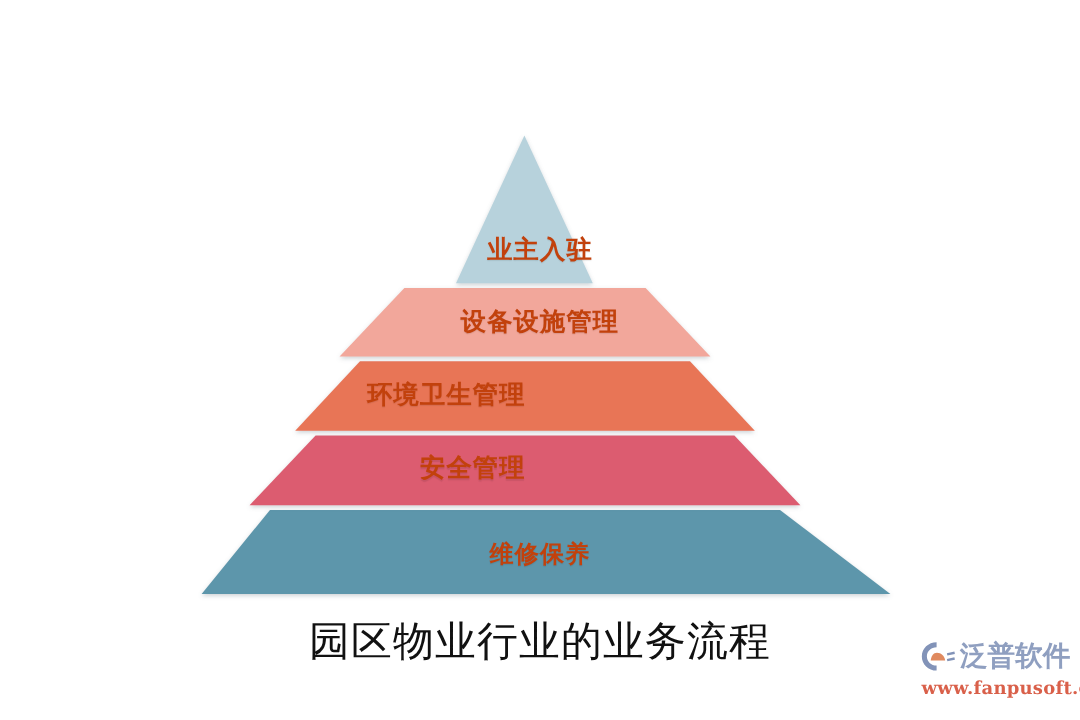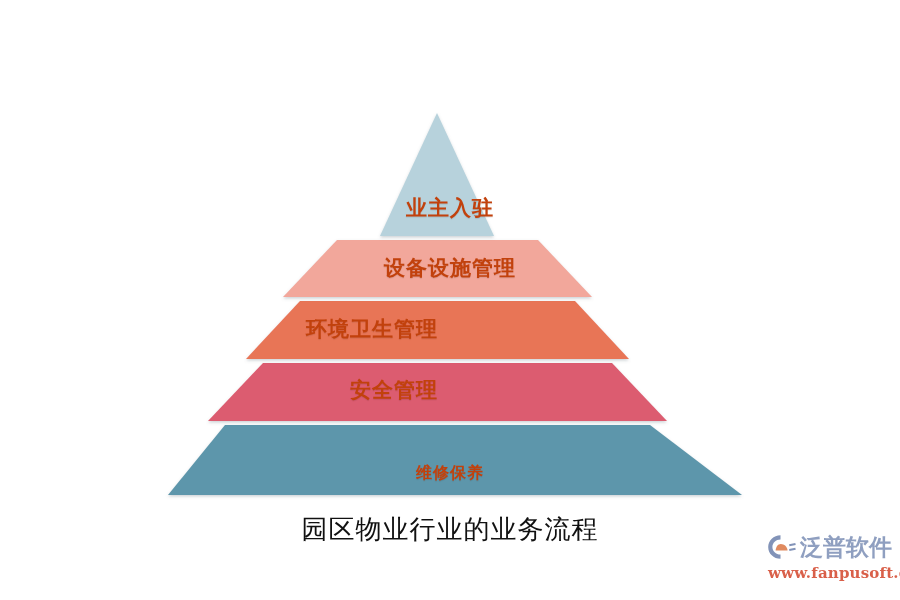--- a/index.html
+++ b/index.html
@@ -46,31 +46,31 @@
     white-space: nowrap;
     text-align: center;
     letter-spacing: 1px;
     pointer-events: none;
     text-shadow: 0 1px 1px rgba(0,0,0,0.10);
   }
   .tier-label.t0 { left: 0; width: 900px; top: 194px; font-size: 21px; }
   .tier-label.t1 { left: 0; width: 900px; top: 254px; font-size: 21px; }
   .tier-label.t2 { left: 0; width: 744px; top: 315px; font-size: 21px; }
   .tier-label.t3 { left: 0; width: 788px; top: 376px; font-size: 21px; }
-  .tier-label.t4 { left: 0; width: 900px; top: 448px; font-size: 16px; margin-top: 15px; }
+  .tier-label.t4 { left: 0; width: 900px; top: 448px; font-size: 20px; }
 
   
   #caption {
     position: absolute;
     left: 0;
     top: 512px;
     width: 900px;
     text-align: center;
     font-family: "DejaVu Serif", "Liberation Serif", serif;
-    font-size: 26px;
+    font-size: 34px;
     font-weight: 400;
     color: #111111;
     letter-spacing: 1px;
   }
 
   
   #watermark {
     position: absolute;
     left: 766px;
     top: 530px;

